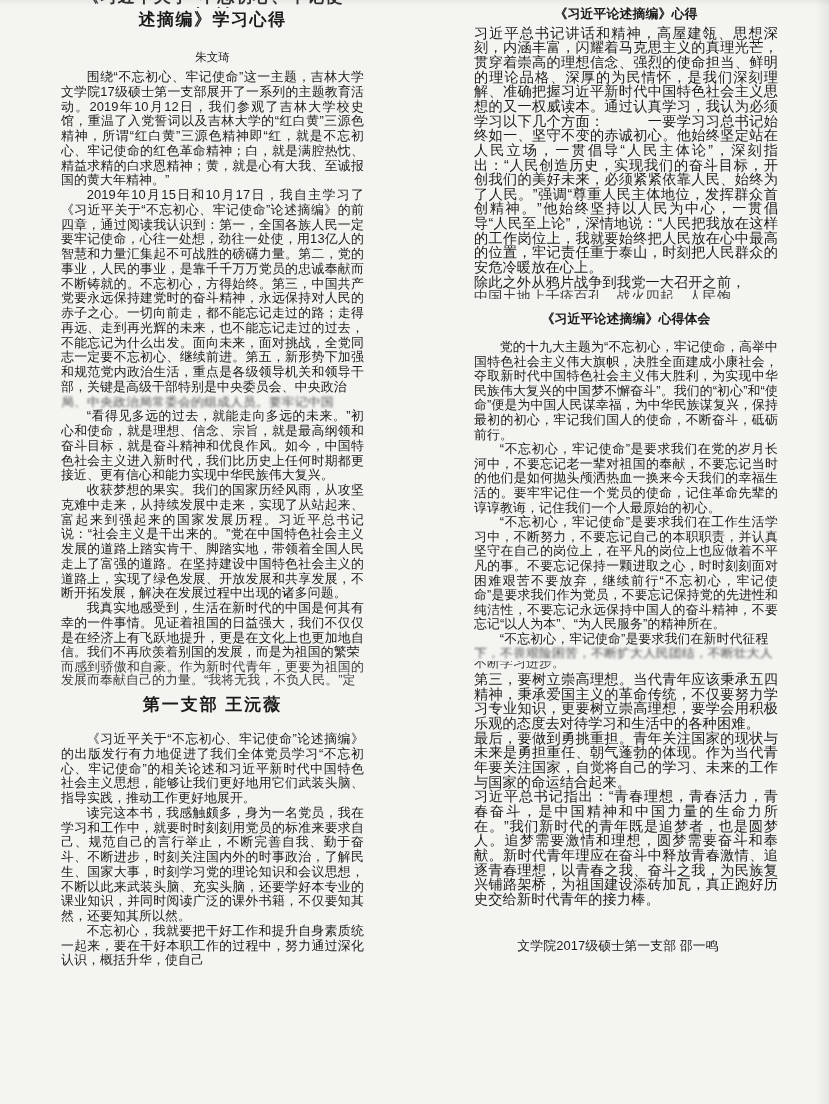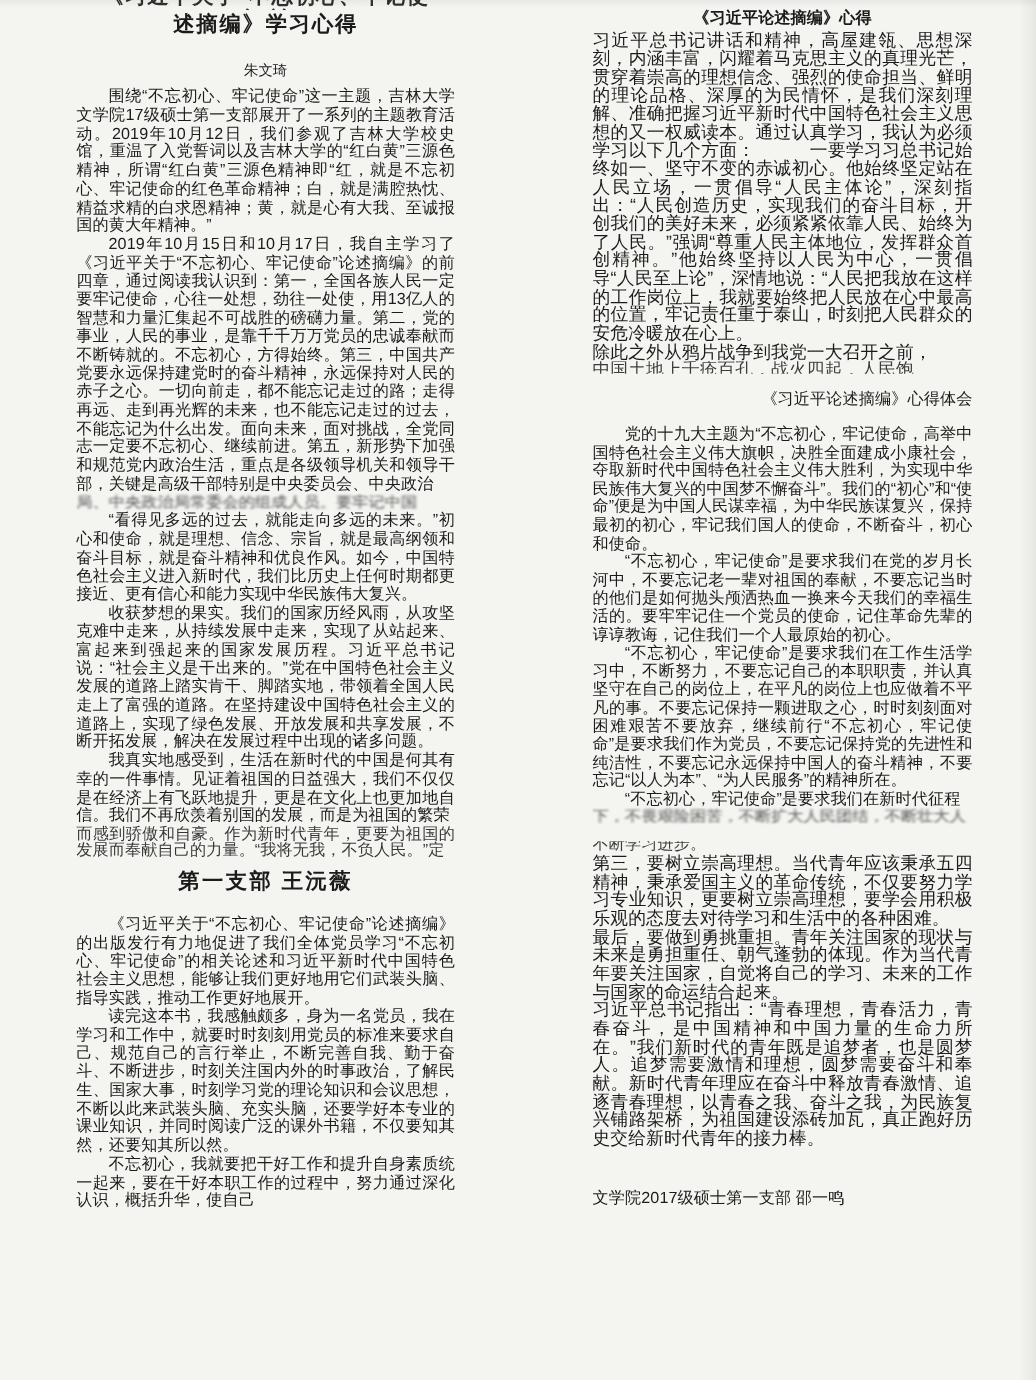--- a/index.html
+++ b/index.html
@@ -46,41 +46,41 @@
   .blk-title{
     font-weight:700;font-size:17px;line-height:24px;text-align:center;
     letter-spacing:1.5px;text-indent:0;margin:0 0 17px 0;
   }
   .blk-byline{font-size:11.5px;line-height:16px;text-align:center;margin:0 0 5px 0;}
   .blk-title-sm{
     font-weight:700;font-size:15px;line-height:20px;text-align:center;
     letter-spacing:.5px;margin:7px 0 4px 0;
   }
   .blk-title-lg{
-    font-weight:400;font-size:19px;line-height:24px;text-align:right;
+    font-weight:700;font-size:19px;line-height:24px;text-align:center;
     letter-spacing:1px;margin:13px 0 13px 0;
   }
   .blk-heading{
     font-weight:700;font-size:17px;line-height:22px;text-align:center;
     letter-spacing:2px;margin:7px 0 16px 0;
   }
   .blk-signature{
-    font-size:13.5px;line-height:18px;text-align:left;
+    font-size:13.5px;line-height:18px;text-align:center;
     padding-right:16px;margin-top:32px;
   }
 
   
   .blk-line-blur{filter:blur(1.1px);opacity:.78;transform:scaleY(.92);}
   .blk-para-squeeze{
     line-height:13.2px !important;filter:blur(.55px);opacity:.88;
     height:27px;overflow:hidden;
   }
   .blk-line-clip-bottom{height:10px;overflow:hidden;opacity:.85;}
   .blk-line-clip-bottom .txt{display:block;line-height:14.6px;}
-  .blk-line-clip-top{height:11px;overflow:hidden;opacity:.85;margin-top:12px;}
+  .blk-line-clip-top{height:11px;overflow:hidden;opacity:.85;}
   .blk-line-clip-top .txt{display:block;margin-top:-5px;line-height:14.6px;filter:blur(.4px);}
 </style>
 </head>
 <body>
 
 <div class="page">
   <div class="column col-left" id="col-left">
       <div class="blk blk-title-clipped">
         <span class="txt">《习近平关于“不忘初心、牢记使命”论</span>
       </div>
@@ -99,21 +99,21 @@
       <div class="blk blk-para indent"><span class="txt">不忘初心，我就要把干好工作和提升自身素质统一起来，要在干好本职工作的过程中，努力通过深化认识，概括升华，使自己</span></div>
     </div>
   <div class="column col-right" id="col-right">
       <div class="blk blk-title-sm"><span class="txt">《习近平论述摘编》心得</span></div>
       <div class="blk blk-para sz-lg"><span class="txt">习近平总书记讲话和精神，高屋建瓴、思想深刻，内涵丰富，闪耀着马克思主义的真理光芒，贯穿着崇高的理想信念、强烈的使命担当、鲜明的理论品格、深厚的为民情怀，是我们深刻理解、准确把握习近平新时代中国特色社会主义思想的又一权威读本。通过认真学习，我认为必须学习以下几个方面：　　　一要学习习总书记始终如一、坚守不变的赤诚初心。他始终坚定站在人民立场，一贯倡导“人民主体论”，深刻指出：“人民创造历史，实现我们的奋斗目标，开创我们的美好未来，必须紧紧依靠人民、始终为了人民。”强调“尊重人民主体地位，发挥群众首创精神。”他始终坚持以人民为中心，一贯倡导“人民至上论”，深情地说：“人民把我放在这样的工作岗位上，我就要始终把人民放在心中最高的位置，牢记责任重于泰山，时刻把人民群众的安危冷暖放在心上。</span></div>
       <div class="blk blk-para sz-lg"><span class="txt">除此之外从鸦片战争到我党一大召开之前，</span></div>
       <div class="blk blk-line-clip-bottom sz-lg">
         <span class="txt">中国土地上千疮百孔，战火四起，人民饱</span>
       </div>
       <div class="blk blk-title-lg"><span class="txt">《习近平论述摘编》心得体会</span></div>
-      <div class="blk blk-para indent"><span class="txt">党的十九大主题为“不忘初心，牢记使命，高举中国特色社会主义伟大旗帜，决胜全面建成小康社会，夺取新时代中国特色社会主义伟大胜利，为实现中华民族伟大复兴的中国梦不懈奋斗”。我们的“初心”和“使命”便是为中国人民谋幸福，为中华民族谋复兴，保持最初的初心，牢记我们国人的使命，不断奋斗，初心和使命。</span></div>
+      <div class="blk blk-para indent"><span class="txt">党的十九大主题为“不忘初心，牢记使命，高举中国特色社会主义伟大旗帜，决胜全面建成小康社会，夺取新时代中国特色社会主义伟大胜利，为实现中华民族伟大复兴的中国梦不懈奋斗”。我们的“初心”和“使命”便是为中国人民谋幸福，为中华民族谋复兴，保持最初的初心，牢记我们国人的使命，不断奋斗，砥砺前行。</span></div>
       <div class="blk blk-para indent"><span class="txt">“不忘初心，牢记使命”是要求我们在党的岁月长河中，不要忘记老一辈对祖国的奉献，不要忘记当时的他们是如何抛头颅洒热血一换来今天我们的幸福生活的。要牢牢记住一个党员的使命，记住革命先辈的谆谆教诲，记住我们一个人最原始的初心。</span></div>
       <div class="blk blk-para indent"><span class="txt">“不忘初心，牢记使命”是要求我们在工作生活学习中，不断努力，不要忘记自己的本职职责，并认真坚守在自己的岗位上，在平凡的岗位上也应做着不平凡的事。不要忘记保持一颗进取之心，时时刻刻面对困难艰苦不要放弃，继续前行“不忘初心，牢记使命”是要求我们作为党员，不要忘记保持党的先进性和纯洁性，不要忘记永远保持中国人的奋斗精神，不要忘记“以人为本”、“为人民服务”的精神所在。</span></div>
       <div class="blk blk-para indent"><span class="txt">“不忘初心，牢记使命”是要求我们在新时代征程</span></div>
       <div class="blk blk-line-blur"><span class="txt">下，不畏艰险困苦，不断扩大人民团结，不断壮大人</span></div>
       <div class="blk blk-line-clip-top">
         <span class="txt">不断学习进步。</span>
       </div>
       <div class="blk blk-para sz-lg"><span class="txt">第三，要树立崇高理想。当代青年应该秉承五四精神，秉承爱国主义的革命传统，不仅要努力学习专业知识，更要树立崇高理想，要学会用积极乐观的态度去对待学习和生活中的各种困难。</span></div>
       <div class="blk blk-para sz-lg"><span class="txt">最后，要做到勇挑重担。青年关注国家的现状与未来是勇担重任、朝气蓬勃的体现。作为当代青年要关注国家，自觉将自己的学习、未来的工作与国家的命运结合起来。</span></div>
       <div class="blk blk-para sz-lg"><span class="txt">习近平总书记指出：“青春理想，青春活力，青春奋斗，是中国精神和中国力量的生命力所在。”我们新时代的青年既是追梦者，也是圆梦人。追梦需要激情和理想，圆梦需要奋斗和奉献。新时代青年理应在奋斗中释放青春激情、追逐青春理想，以青春之我、奋斗之我，为民族复兴铺路架桥，为祖国建设添砖加瓦，真正跑好历史交给新时代青年的接力棒。</span></div>

